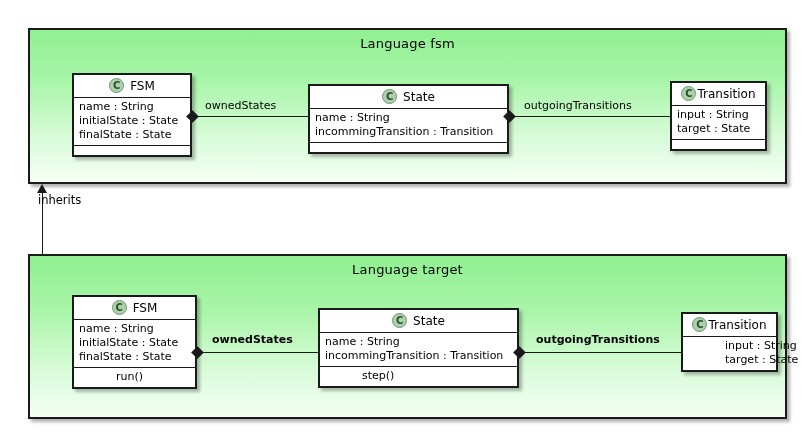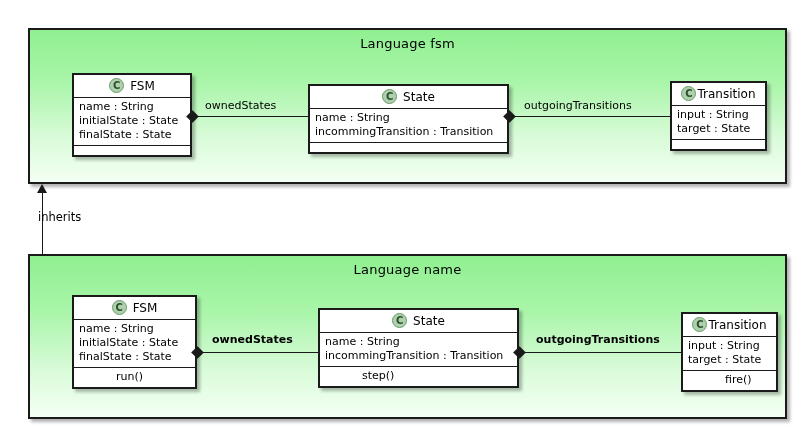--- a/index.html
+++ b/index.html
@@ -175,24 +175,24 @@
 <div class="assoc-line" style="left:192px; top:116px; width:118px;"></div>
 <div class="diamond" style="left:188px; top:112px;"></div>
 <div class="assoc-label" style="left:205px; top:99px;">ownedStates</div>
 
 <div class="assoc-line" style="left:509px; top:116px; width:162px;"></div>
 <div class="diamond" style="left:505px; top:112px;"></div>
 <div class="assoc-label" style="left:524px; top:99px;">outgoingTransitions</div>
 
 <div class="inherit-line" style="left:42px; top:192px; height:62px;"></div>
 <div class="inherit-head" style="left:37px; top:184px;"></div>
-<div class="inherit-label" style="left:38px; top:210px;">inherits</div>
+<div class="inherit-label" style="left:38px; top:193px;">inherits</div>
 
 <div class="package" style="left:28px; top:254px; width:759px; height:165px;">
-  <div class="package-title">Language name</div>
+  <div class="package-title">Language target</div>
 </div>
 
 <div class="uml-class" style="left:72px; top:295px; width:125px;">
   <div class="uml-header">
     <span class="class-icon">C</span>
     <span class="class-title">FSM</span>
   </div>
   <div class="uml-compartment">
     <div class="uml-row">name : String</div>
     <div class="uml-row">initialState : State</div>
@@ -218,23 +218,20 @@
 </div>
 
 <div class="uml-class" style="left:681px; top:312px; width:97px;">
   <div class="uml-header tight">
     <span class="class-icon">C</span>
     <span class="class-title">Transition</span>
   </div>
   <div class="uml-compartment">
     <div class="uml-row">input : String</div>
     <div class="uml-row">target : State</div>
-  </div>
-  <div class="uml-compartment">
-    <div class="uml-row">fire()</div>
   </div>
 </div>
 
 <div class="assoc-line" style="left:197px; top:352px; width:123px;"></div>
 <div class="diamond" style="left:193px; top:348px;"></div>
 <div class="assoc-label bold" style="left:212px; top:333px;">ownedStates</div>
 
 <div class="assoc-line" style="left:519px; top:352px; width:163px;"></div>
 <div class="diamond" style="left:515px; top:348px;"></div>
 <div class="assoc-label bold" style="left:536px; top:333px;">outgoingTransitions</div>

